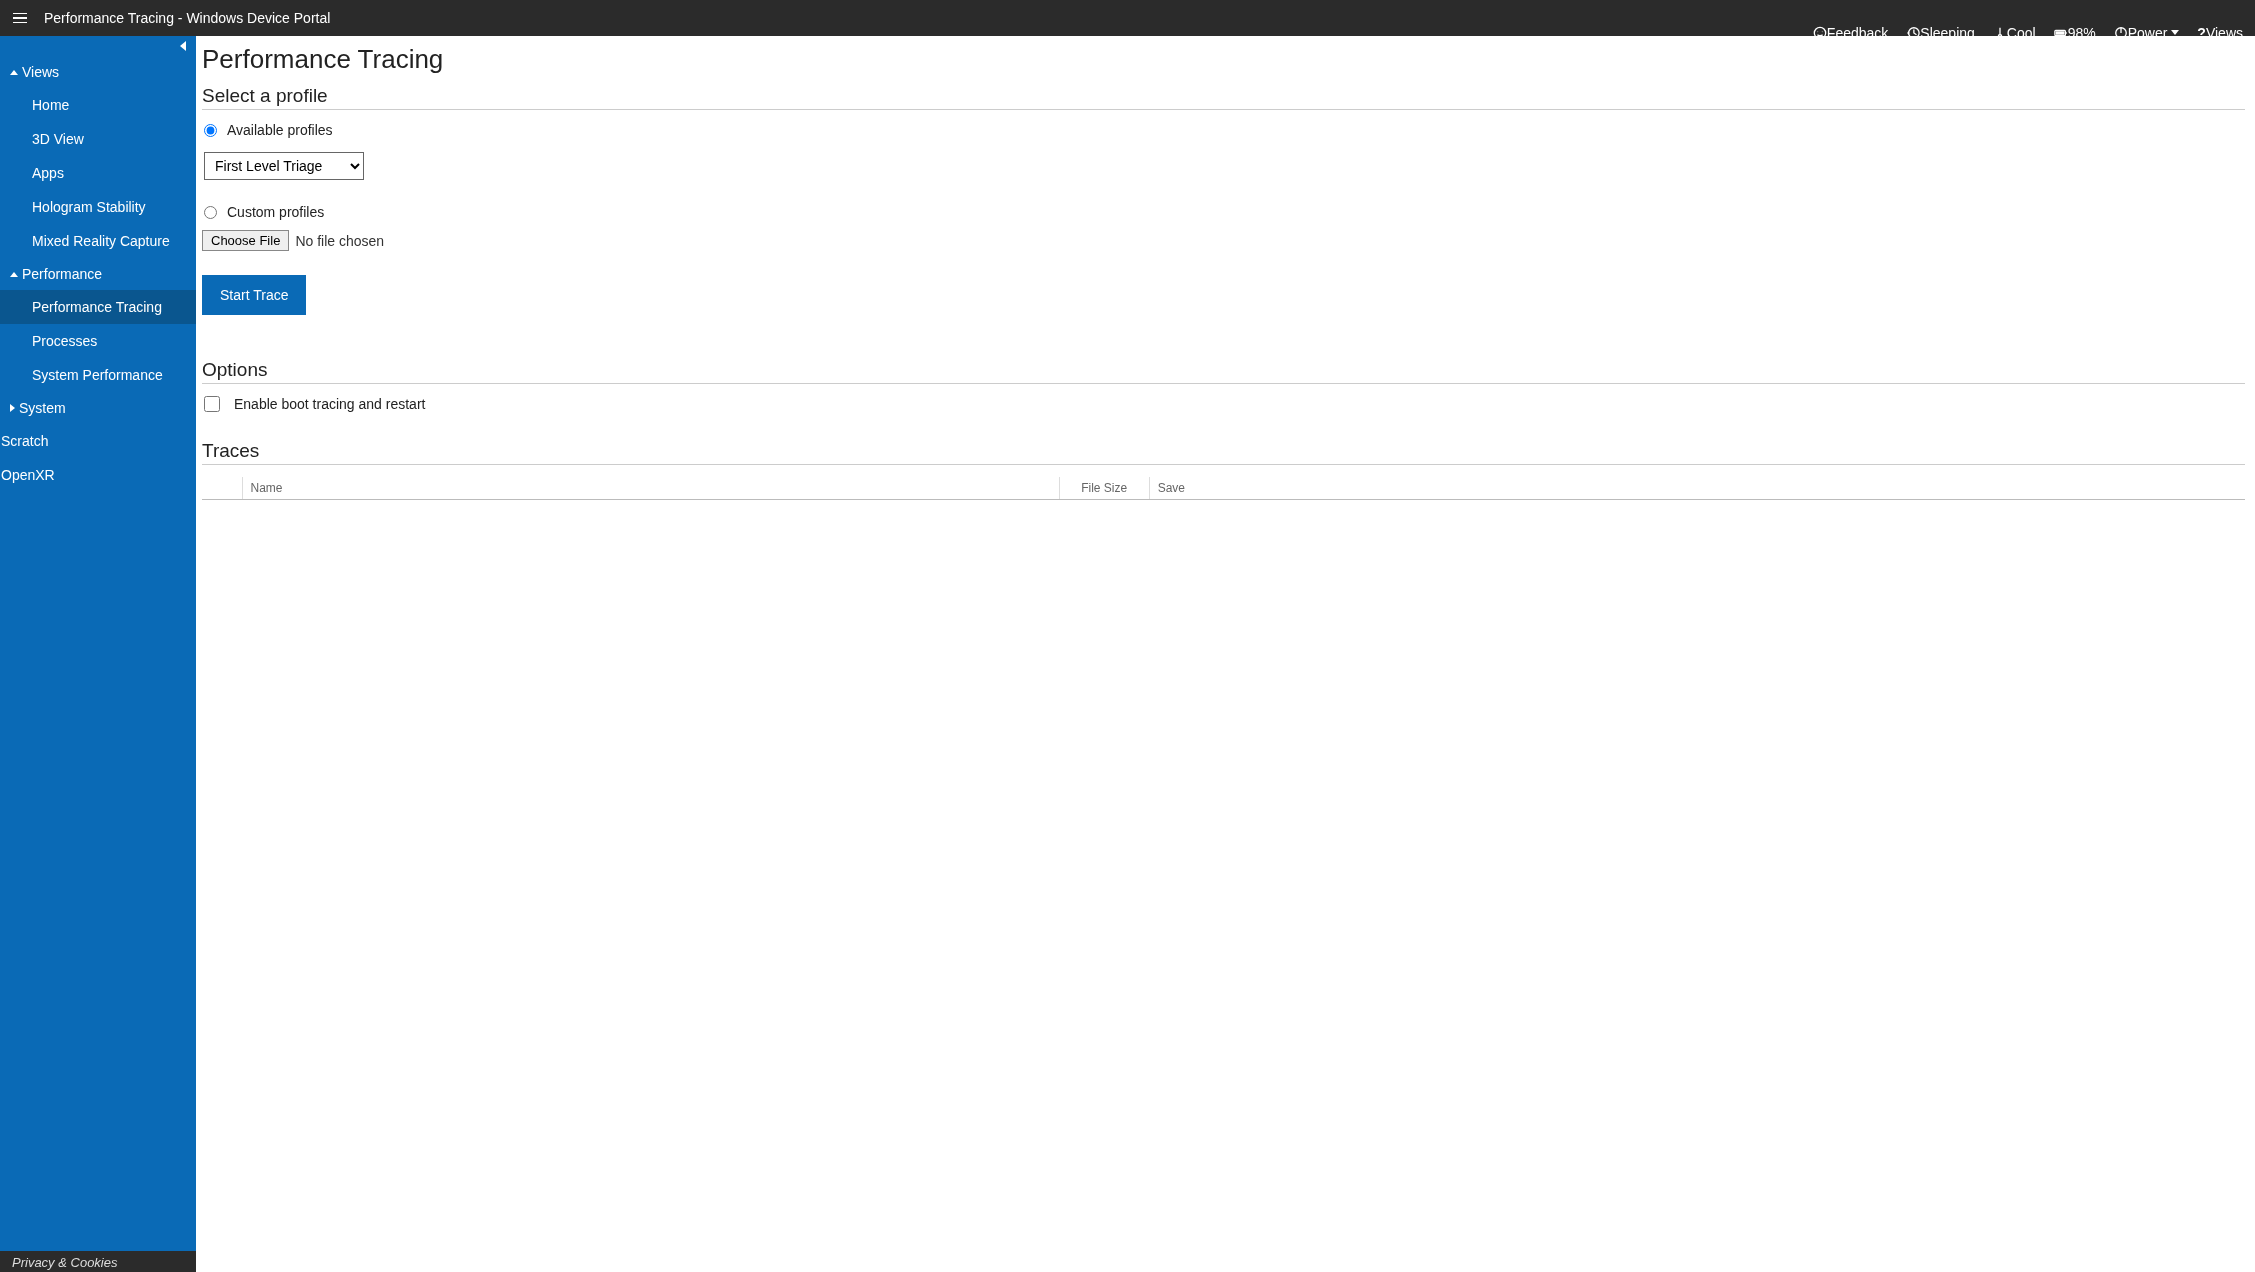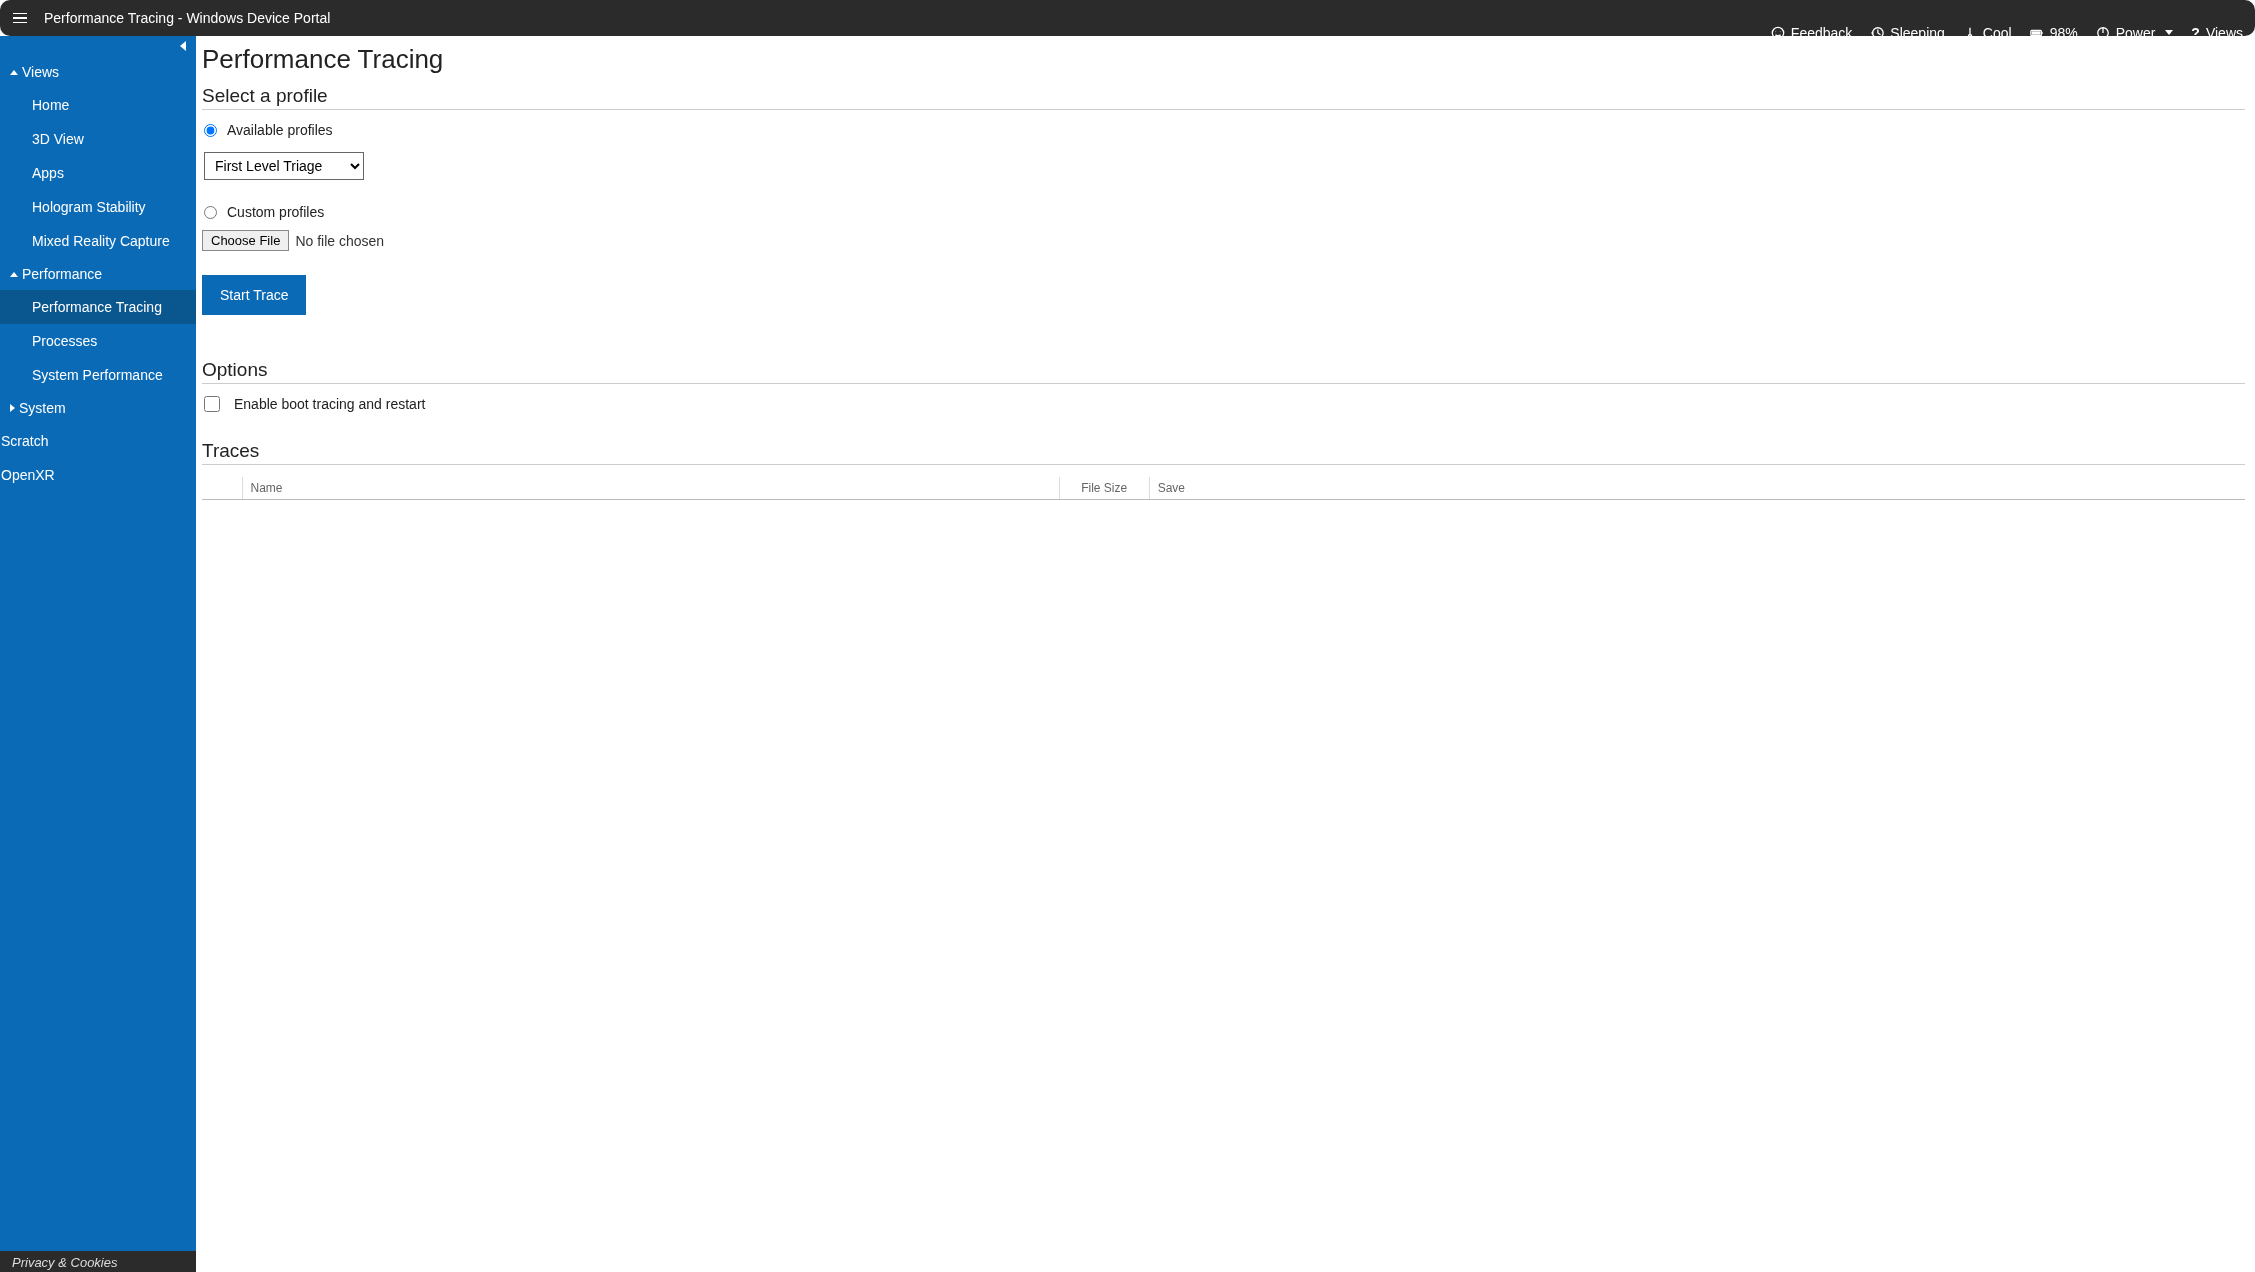--- a/index.html
+++ b/index.html
@@ -19,21 +19,20 @@
   
   .topbar {
     background: #2b2b2b;
     color: #fff;
     height: 36px;
     display: flex;
     align-items: center;
     padding: 0 12px 0 8px;
     font-size: 14px;
     flex-shrink: 0;
-    border-radius: 10px;
   }
   .topbar .hamburger {
     width: 24px;
     height: 24px;
     display: flex;
     flex-direction: column;
     justify-content: center;
     gap: 3px;
     cursor: pointer;
     margin-right: 12px;
@@ -48,21 +47,20 @@
   .topbar .title { flex: 0 0 auto; }
   .topbar .spacer { flex: 1; }
   .topbar .status-group {
     display: flex;
     align-items: center;
     gap: 18px;
   }
   .topbar .status-item {
     display: flex;
     align-items: center;
-    gap: 6px;
     cursor: pointer;
     margin-top: 29px;
   }
   .topbar svg { width: 14px; height: 14px; fill: none; stroke: #fff; stroke-width: 1.5; }
   .topbar .caret-down {
     width: 0; height: 0;
     border-left: 4px solid transparent;
     border-right: 4px solid transparent;
     border-top: 5px solid #fff;
     margin-left: 4px;

